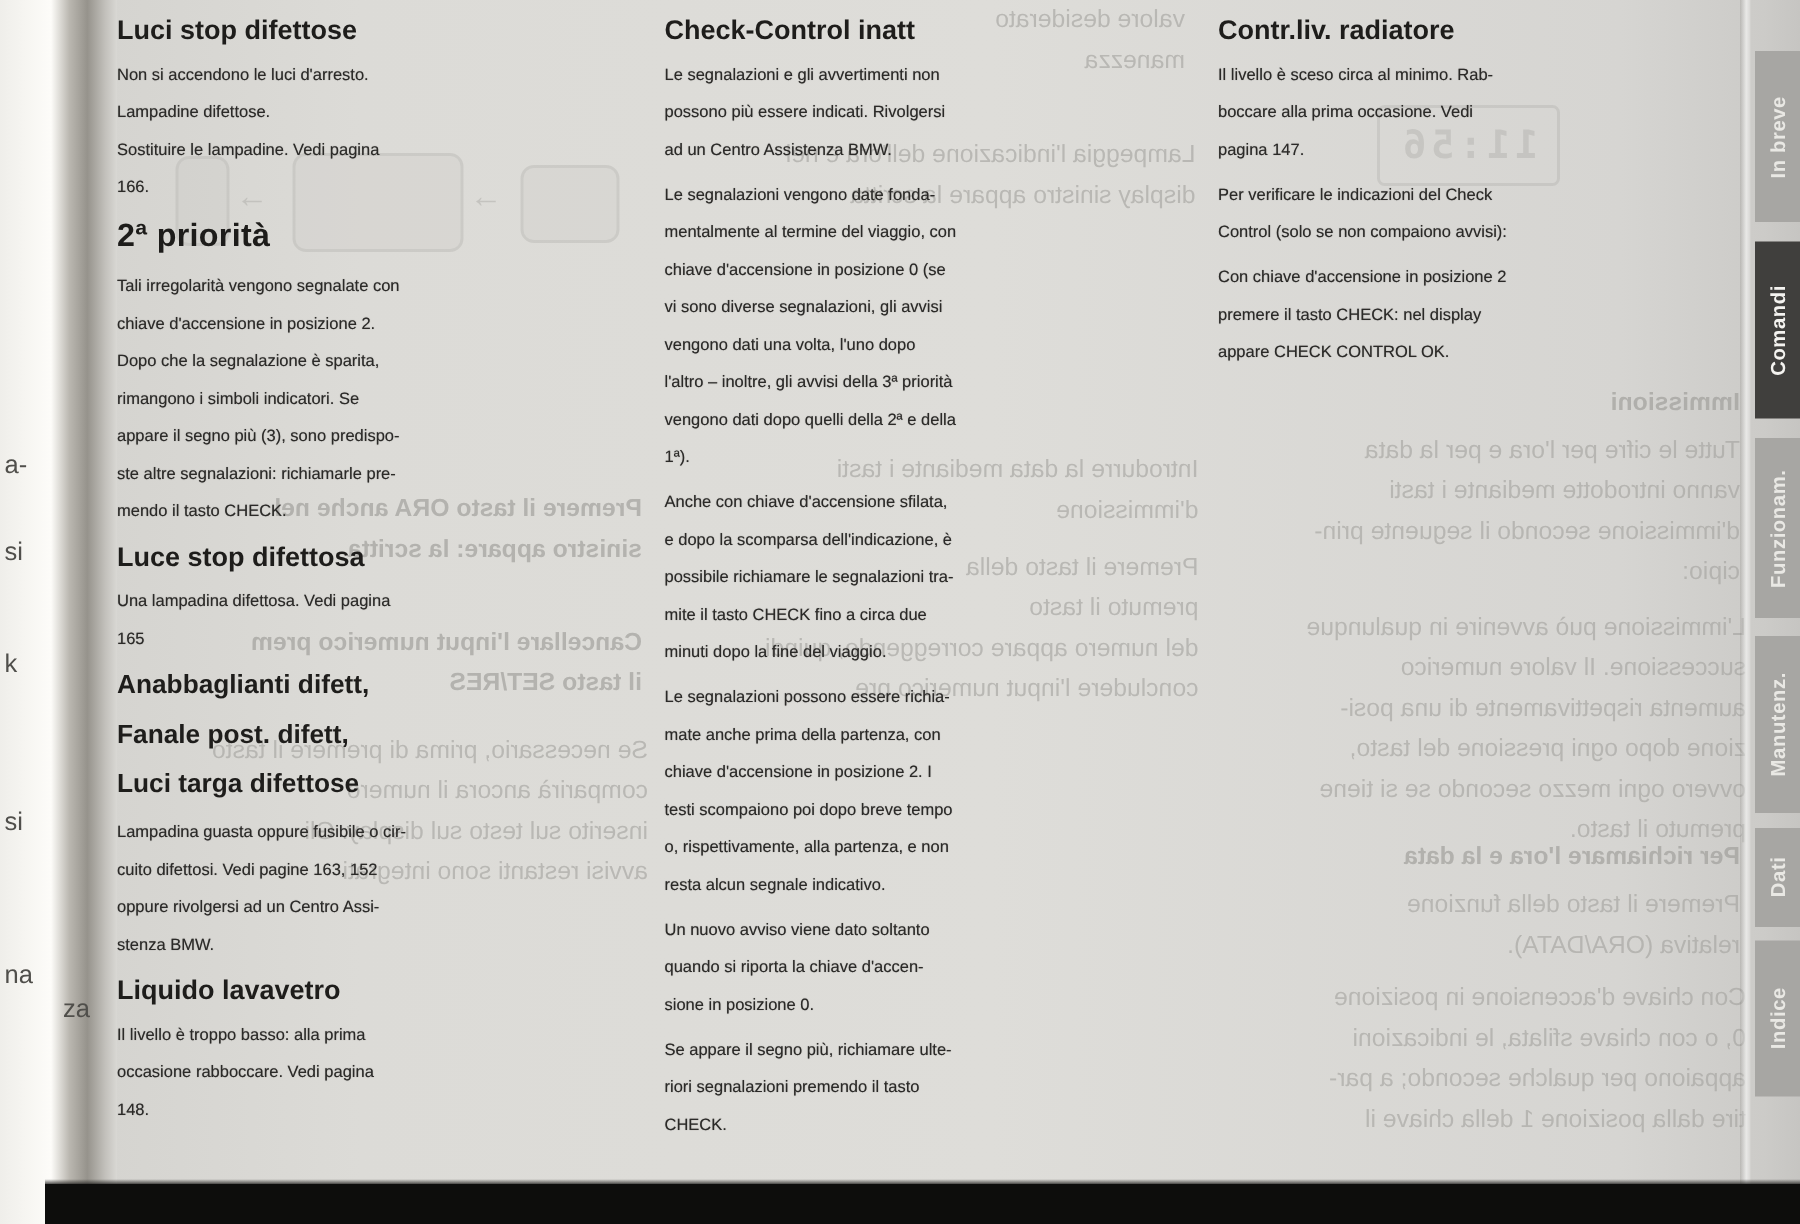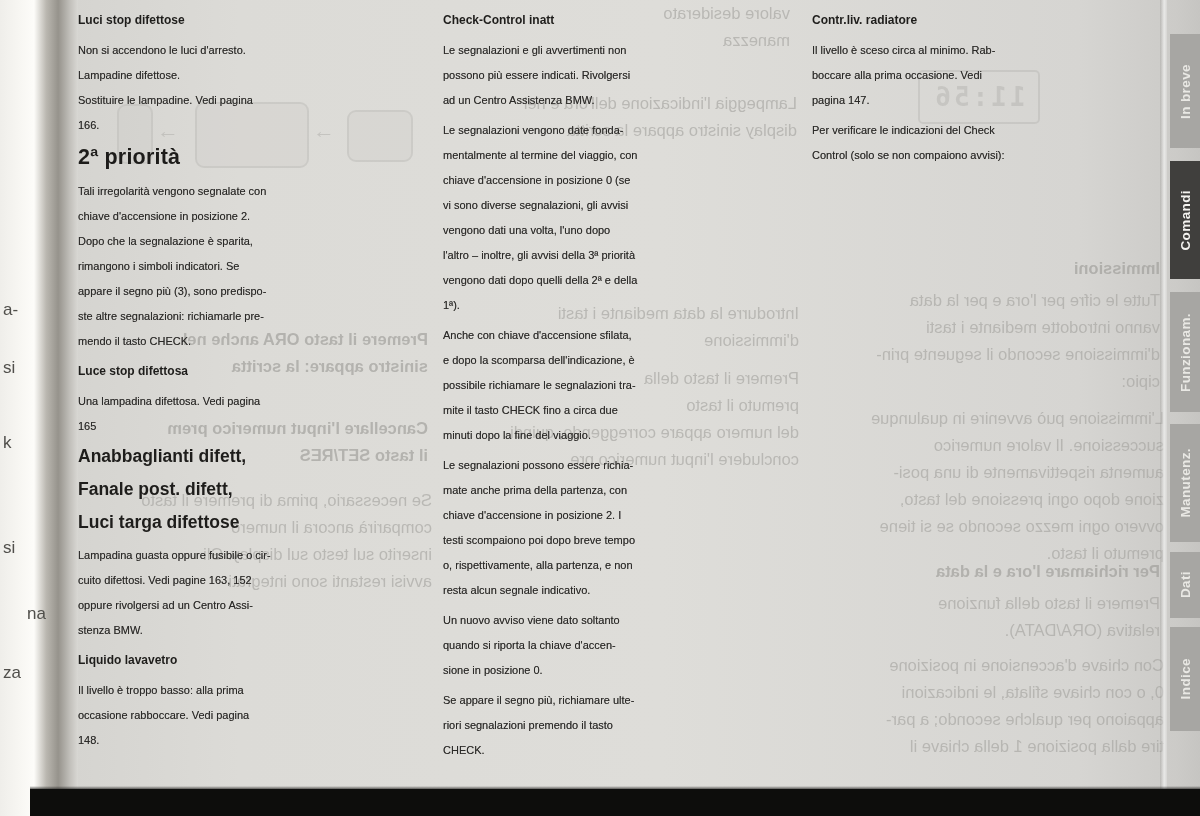--- a/index.html
+++ b/index.html
@@ -13,21 +13,21 @@
   .left-shadow{position:absolute;left:34px;top:0;width:44px;height:816px;z-index:5;
        background:linear-gradient(90deg,#fdfcf9 0%,#bab7b0 28%,#96938c 55%,#c2c0bb 82%,#d9d8d4 100%);}
   .frag{position:absolute;left:3px;font-size:17px;color:#504f4b;z-index:7;line-height:20px;}
   
   .col{position:absolute;top:8px;z-index:3;color:#2b2a28;}
   .col[data-col="0"]{left:78px;width:352px;}
   .col[data-col="1"]{left:443px;width:358px;}
   .col[data-col="2"]{left:812px;width:352px;}
   .blk-p{font-size:11px;line-height:25px;margin:0 0 5px;white-space:pre-line;
        text-shadow:0 0 .6px rgba(43,42,40,.55);}
-  .blk-h2{font-size:12px;line-height:24px;font-weight:bold;margin:0 0 6px;color:#1e1d1b;white-space:pre-line;}
+  .blk-h2{font-size:18px;line-height:24px;font-weight:bold;margin:0 0 6px;color:#1e1d1b;white-space:pre-line;}
   .blk-h2g{font-size:17.5px;line-height:24px;font-weight:bold;margin:0 0 9px;color:#1e1d1b;white-space:pre-line;}
   .blk-h1{font-size:21.5px;line-height:29px;font-weight:bold;margin:3px 0 7px;color:#1d1c1a;letter-spacing:.2px;white-space:pre-line;}
   
   #ghost-layer{position:absolute;inset:0;z-index:1;}
   .ghost{position:absolute;transform:scaleX(-1);color:#a4a39f;opacity:.62;
        font-size:16.5px;line-height:27px;white-space:pre-line;text-align:left;
        filter:blur(.3px);}
   .ghost.gb{font-weight:bold;color:#9b9a96;}
   .gseg{position:absolute;transform:scaleX(-1);opacity:.30;border:2px solid #a9a8a4;
        border-radius:5px;display:flex;align-items:center;justify-content:center;
@@ -163,30 +163,33 @@
 riori segnalazioni premendo il tasto
 CHECK.</div>
       </section>
     <section class="col" data-col="2">
         <div class="blk-h2">Contr.liv. radiatore</div>
         <div class="blk-p">Il livello è sceso circa al minimo. Rab-
 boccare alla prima occasione. Vedi
 pagina 147.</div>
         <div class="blk-p">Per verificare le indicazioni del Check
 Control (solo se non compaiono avvisi):</div>
+        <div class="blk-p">Con chiave d'accensione in posizione 2
+premere il tasto CHECK: nel display
+appare CHECK CONTROL OK.</div>
       </section>
   </main>
 
   <div class="left-white" id="left-frags">
       <span class="frag" style="top: 300px;">a-</span>
       <span class="frag" style="top: 358px;">si</span>
       <span class="frag" style="top: 433px;">k</span>
       <span class="frag" style="top: 538px;">si</span>
-      <span class="frag" style="top: 604px; margin-left: 24px;">na</span>
-      <span class="frag" style="top: 663px;">za</span>
+      <span class="frag" style="top: 640px;">na</span>
+      <span class="frag" style="top: 663px; margin-left: 39px;">za</span>
     </div>
   <div class="left-shadow"></div>
 
   <div class="edge-line"></div>
   <aside id="tabs">
       <div class="tab" style="top: 34px; height: 114px;">
         <span>In breve</span>
       </div>
       <div class="tab active" style="top: 161px; height: 118px;">
         <span>Comandi</span>

